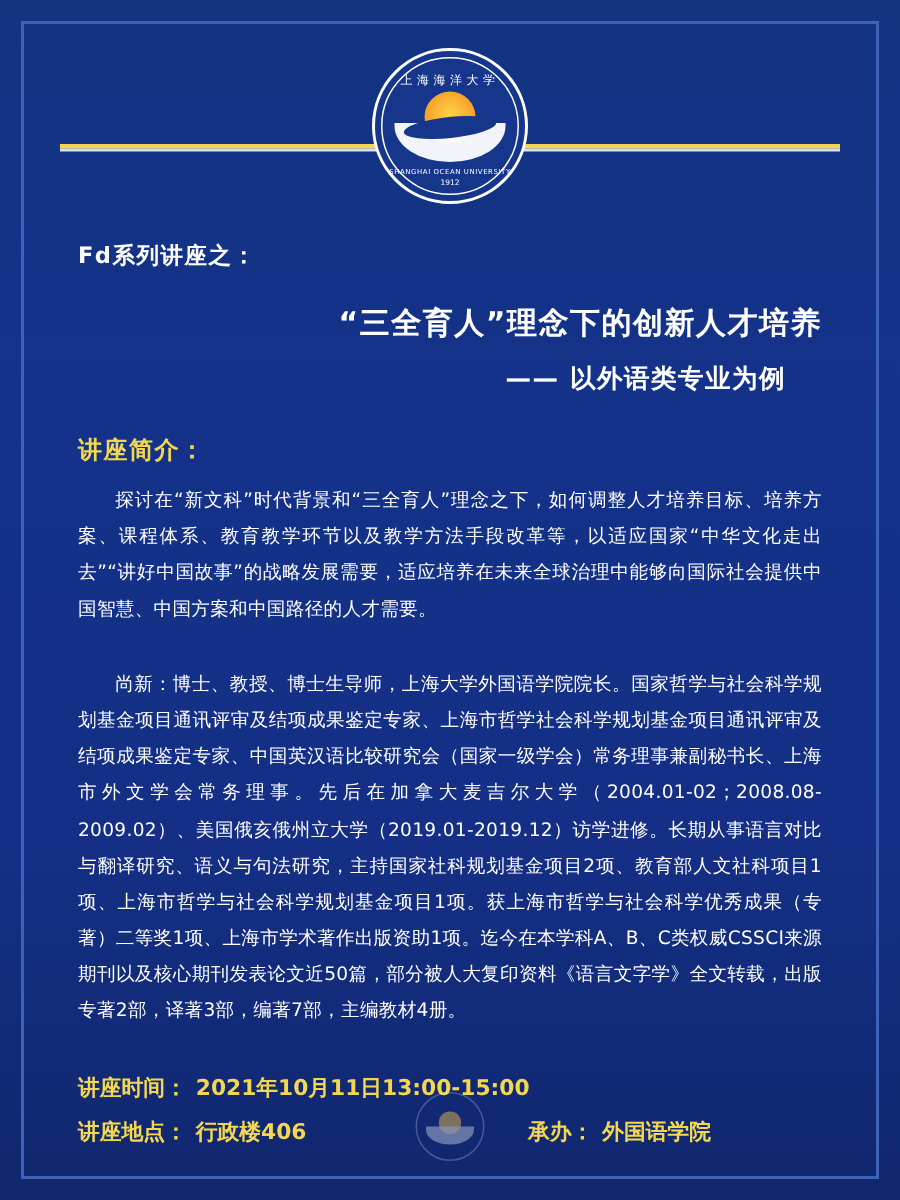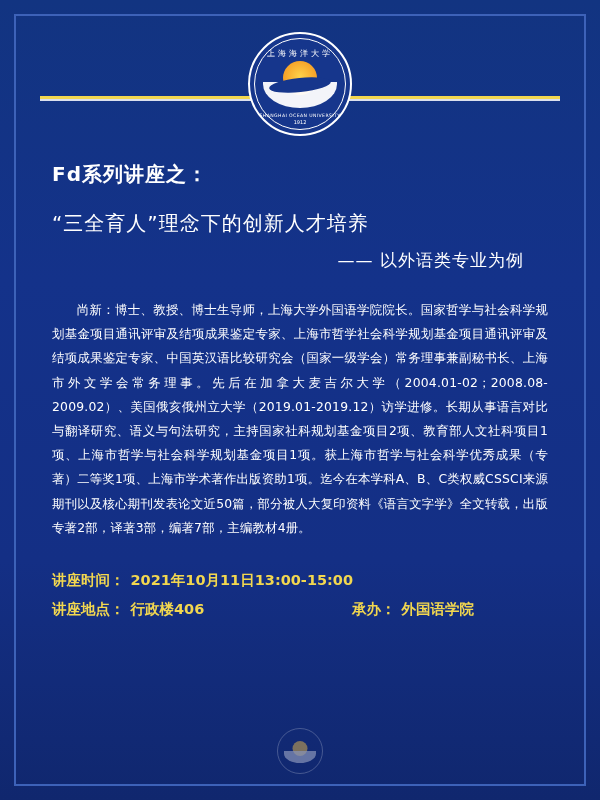--- a/index.html
+++ b/index.html
@@ -139,39 +139,39 @@
     z-index: 4;
   }
   
   .content {
     position: relative;
     padding: 0 38px;
     color: #ffffff;
   }
   .title-1 {
     margin-top: 32px;
-    font-size: 20px;
+    font-size: 15px;
     font-weight: bold;
     color: #ffffff;
     letter-spacing: 1px;
   }
   .title-2 {
     margin-top: 22px;
-    text-align: left;
+    text-align: right;
     font-size: 20px;
-    font-weight: normal;
+    font-weight: bold;
     color: #ffffff;
     letter-spacing: 1px;
   }
   .title-3 {
     margin-top: 12px;
     text-align: right;
     padding-right: 24px;
     font-size: 17px;
-    font-weight: normal;
+    font-weight: bold;
     color: #ffffff;
     letter-spacing: 1px;
   }
   
   .section {
     margin-top: 26px;
   }
   .section-head {
     font-size: 16px;
     font-weight: bold;
@@ -259,20 +259,24 @@
       <div class="logo-en">SHANGHAI OCEAN UNIVERSITY</div>
       <div class="logo-year">1912</div>
     </div>
   </div>
 
   <div class="content">
     <div class="title-1">Fd系列讲座之：</div>
     <div class="title-2">“三全育人”理念下的创新人才培养</div>
     <div class="title-3">—— 以外语类专业为例</div>
 
+    <div class="section">
+      <div class="section-head">讲座简介：</div>
+      <div class="section-body">探讨在“新文科”时代背景和“三全育人”理念之下，如何调整人才培养目标、培养方案、课程体系、教育教学环节以及教学方法手段改革等，以适应国家“中华文化走出去”“讲好中国故事”的战略发展需要，适应培养在未来全球治理中能够向国际社会提供中国智慧、中国方案和中国路径的人才需要。</div>
+    </div>
 
     <div class="section">
       <div class="section-body">尚新：博士、教授、博士生导师，上海大学外国语学院院长。国家哲学与社会科学规划基金项目通讯评审及结项成果鉴定专家、上海市哲学社会科学规划基金项目通讯评审及结项成果鉴定专家、中国英汉语比较研究会（国家一级学会）常务理事兼副秘书长、上海市外文学会常务理事。先后在加拿大麦吉尔大学（2004.01-02；2008.08-2009.02）、美国俄亥俄州立大学（2019.01-2019.12）访学进修。长期从事语言对比与翻译研究、语义与句法研究，主持国家社科规划基金项目2项、教育部人文社科项目1项、上海市哲学与社会科学规划基金项目1项。获上海市哲学与社会科学优秀成果（专著）二等奖1项、上海市学术著作出版资助1项。迄今在本学科A、B、C类权威CSSCI来源期刊以及核心期刊发表论文近50篇，部分被人大复印资料《语言文字学》全文转载，出版专著2部，译著3部，编著7部，主编教材4册。</div>
     </div>
 
     <div class="info">
       <div class="info-row">
         <div class="info-left">
           <span class="info-label">讲座时间：</span><span>2021年10月11日13:00-15:00</span>
         </div>

